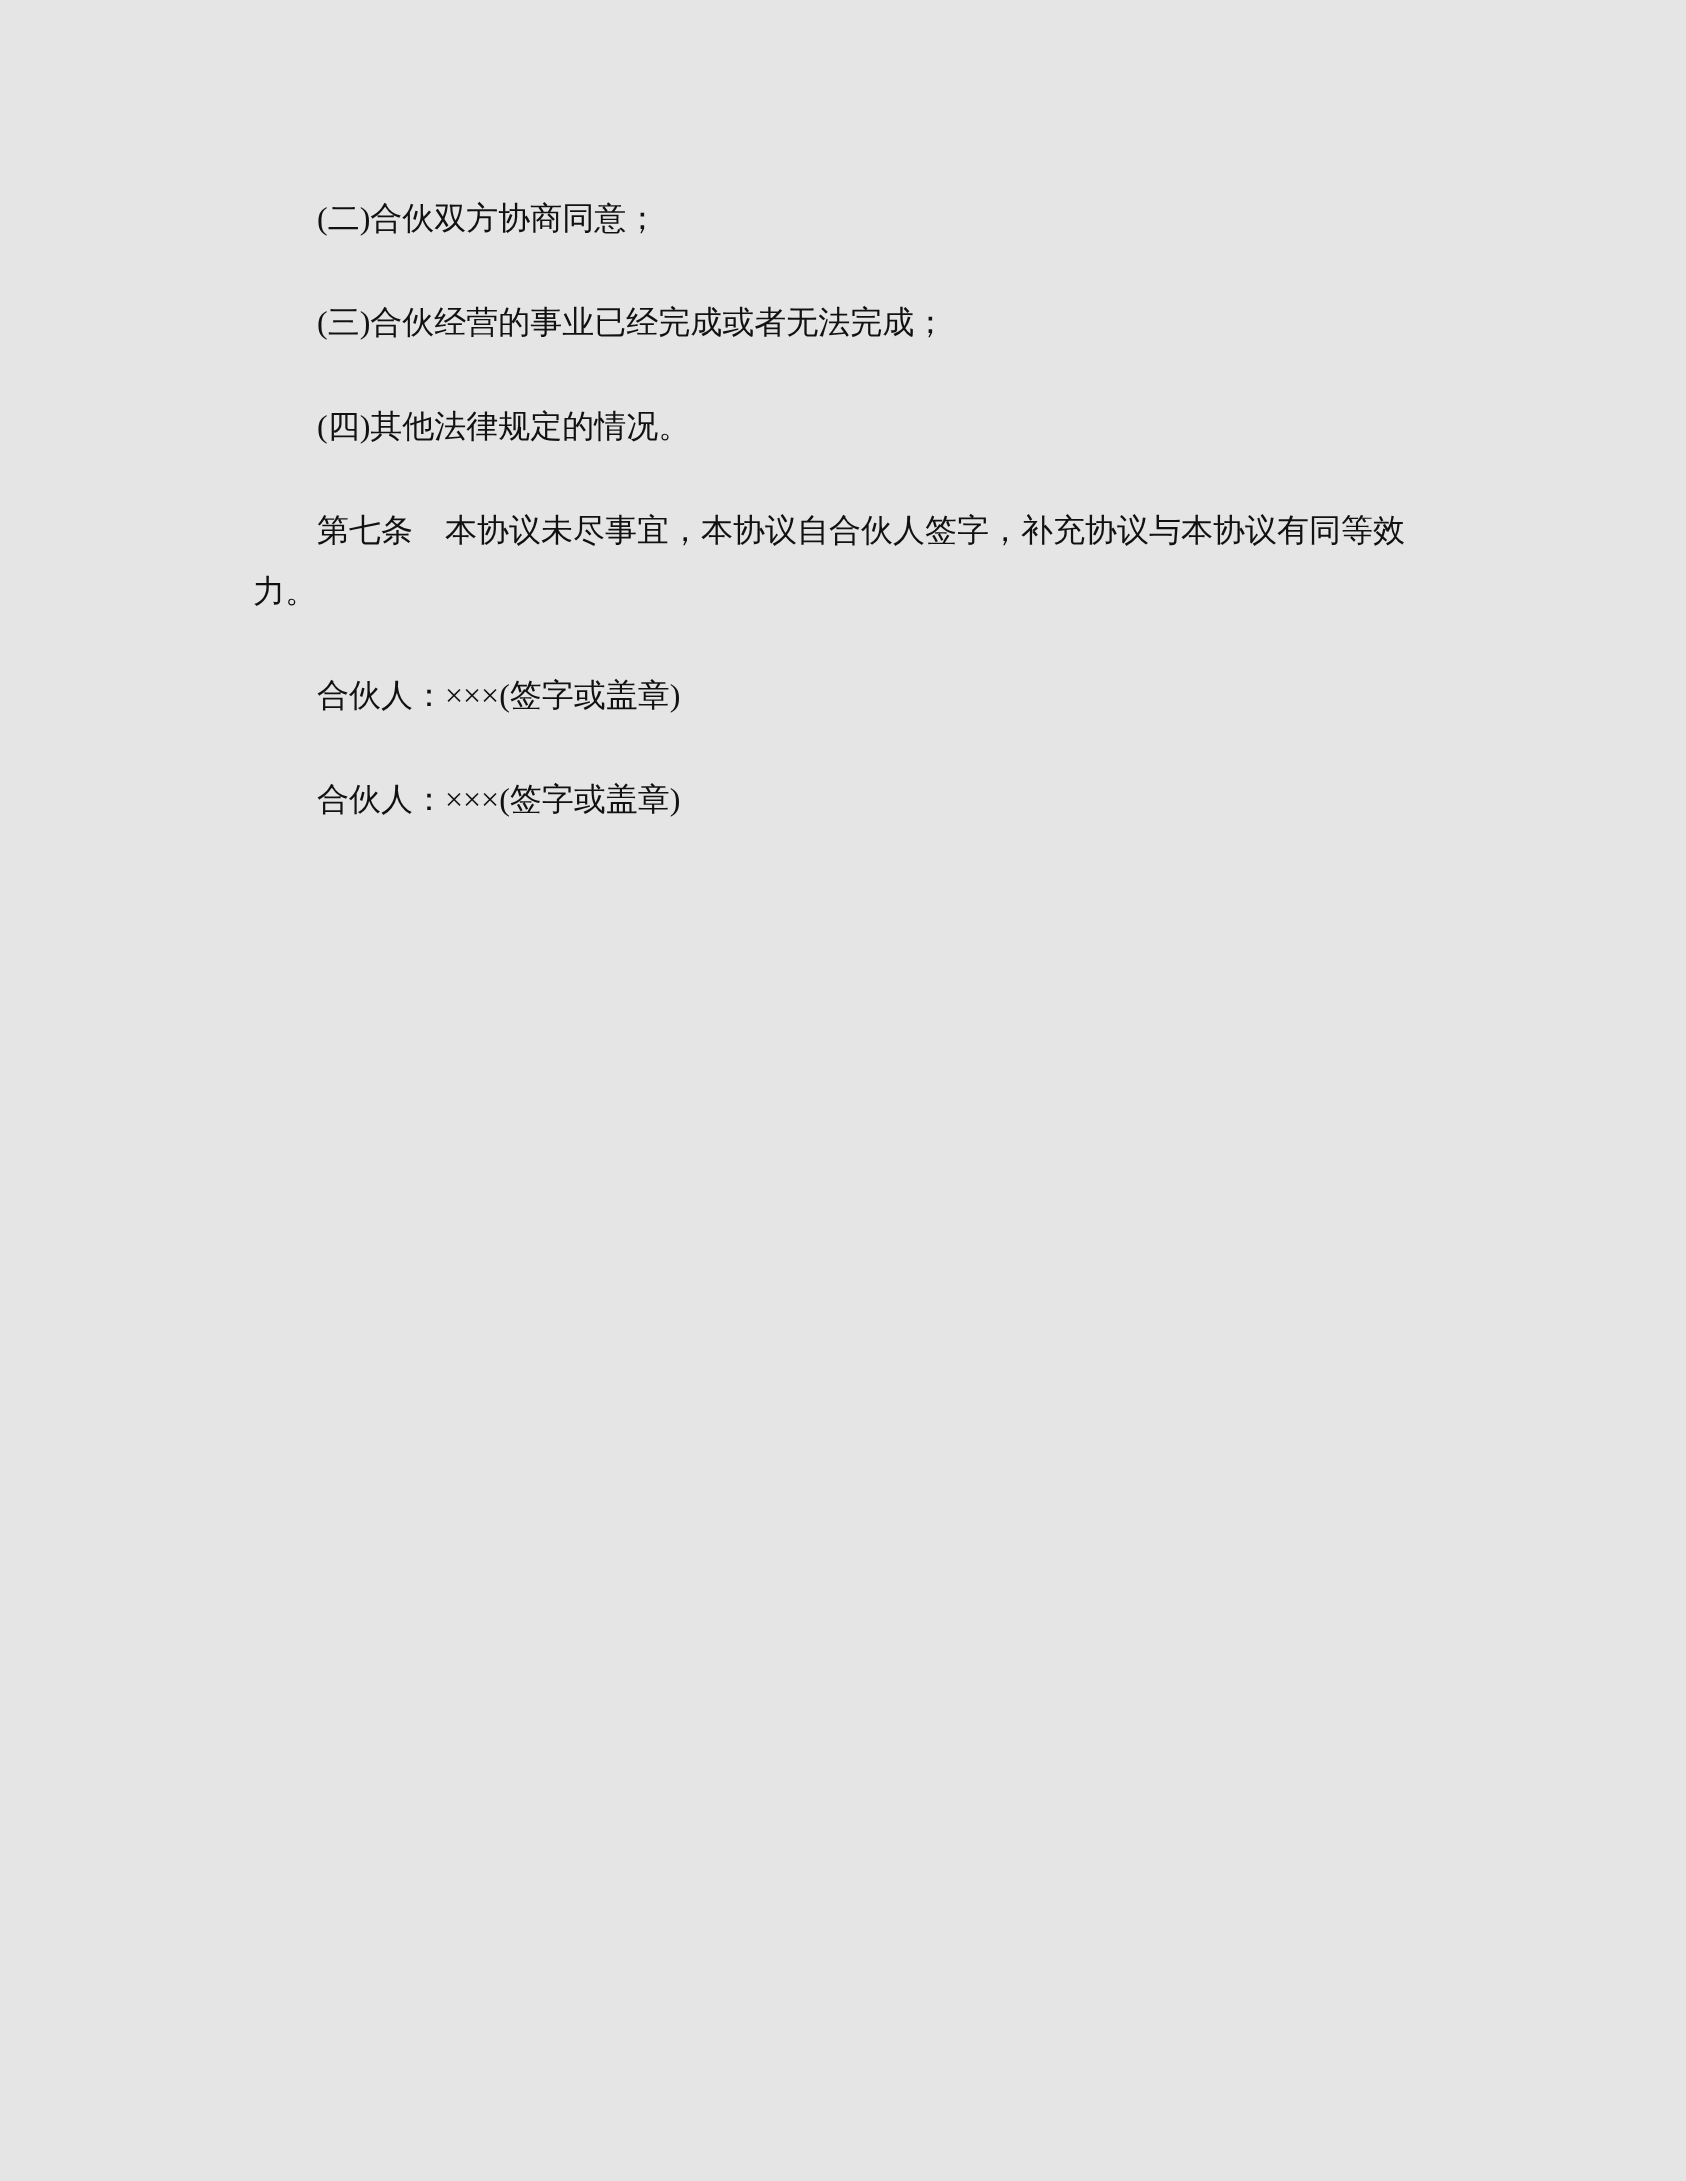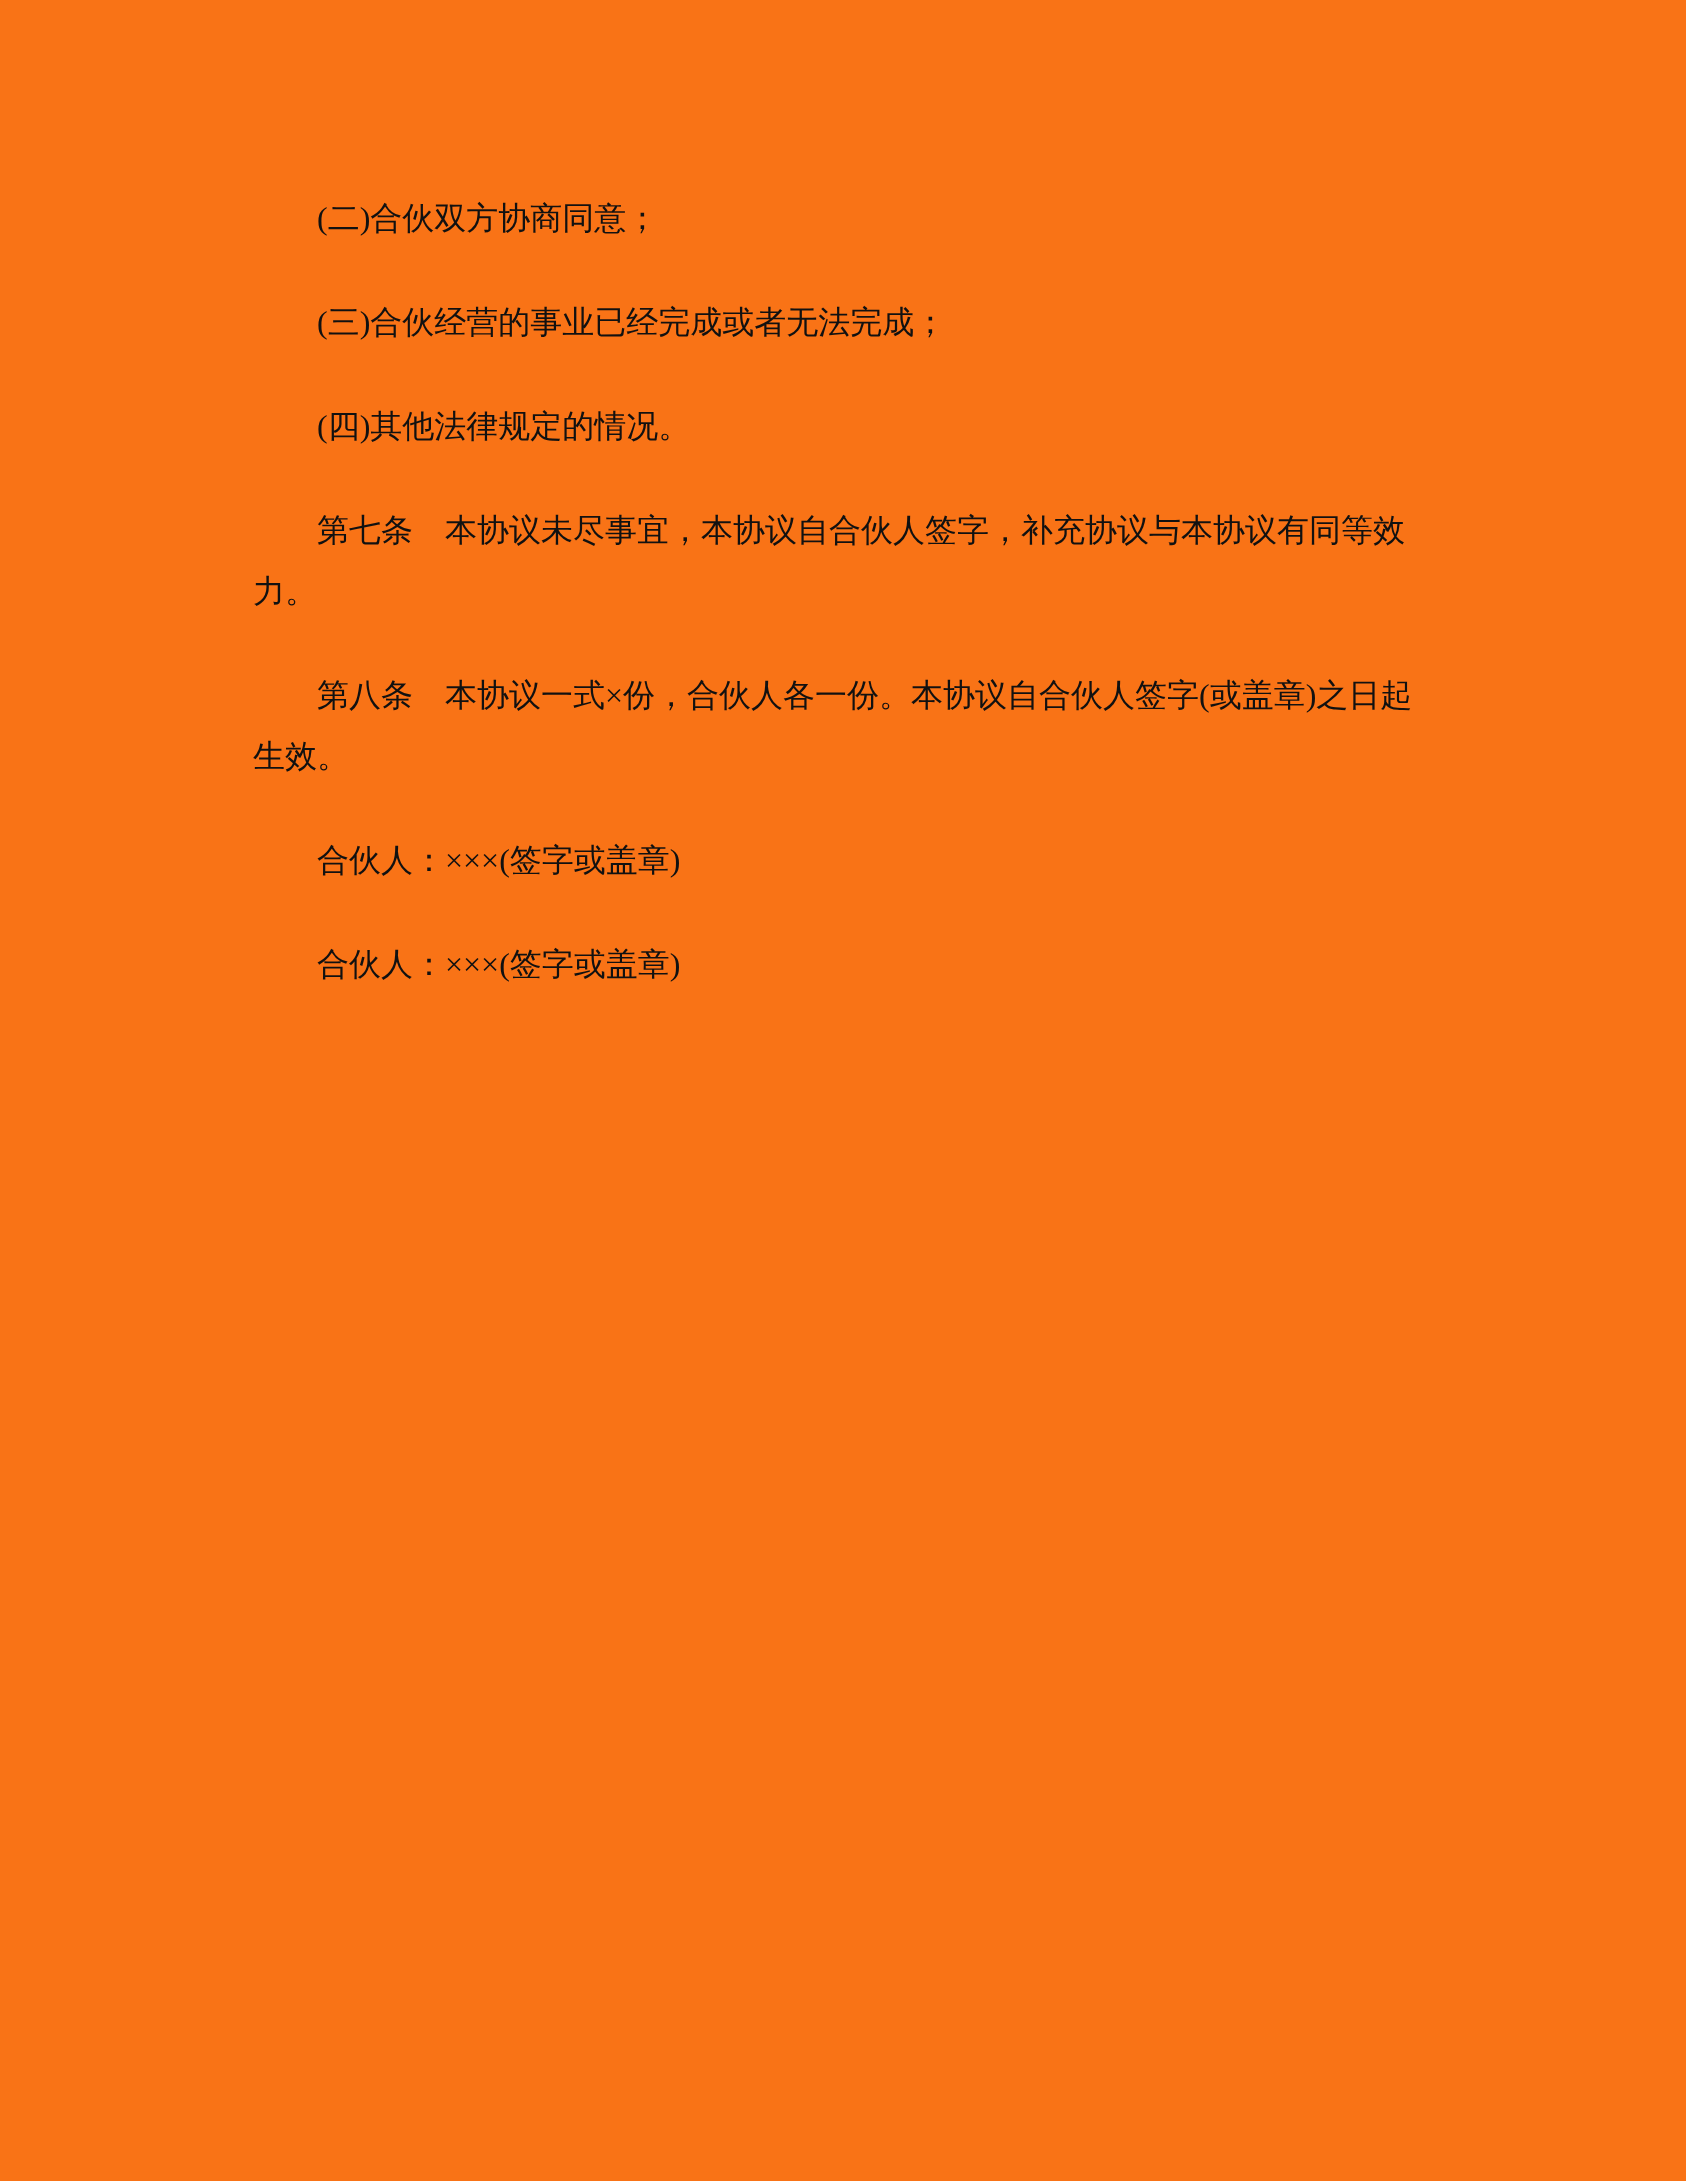--- a/index.html
+++ b/index.html
@@ -4,21 +4,21 @@
 <style>
   html, body {
     margin: 0;
     padding: 0;
     background: #ffffff;
   }
   .page {
     position: relative;
     width: 1686px;
     height: 2182px;
-    background: #f97316;
+    background: #e5e5e5;
     overflow: hidden;
     font-family: "Liberation Serif", "DejaVu Serif", serif;
   }
   .content {
     position: absolute;
     left: 253px;
     top: 188px;
     width: 1162px;
     color: #111111;
     font-size: 32px;
@@ -34,18 +34,17 @@
 </style>
 </head>
 <body>
 
 <div class="page">
   <div class="content">
     <p>(二)合伙双方协商同意；</p>
     <p>(三)合伙经营的事业已经完成或者无法完成；</p>
     <p>(四)其他法律规定的情况。</p>
     <p>第七条　本协议未尽事宜，本协议自合伙人签字，补充协议与本协议有同等效力。</p>
-    <p>第八条　本协议一式×份，合伙人各一份。本协议自合伙人签字(或盖章)之日起生效。</p>
     <p>合伙人：×××(签字或盖章)</p>
     <p>合伙人：×××(签字或盖章)</p>
   </div>
 </div>
 
 
 </body></html>

